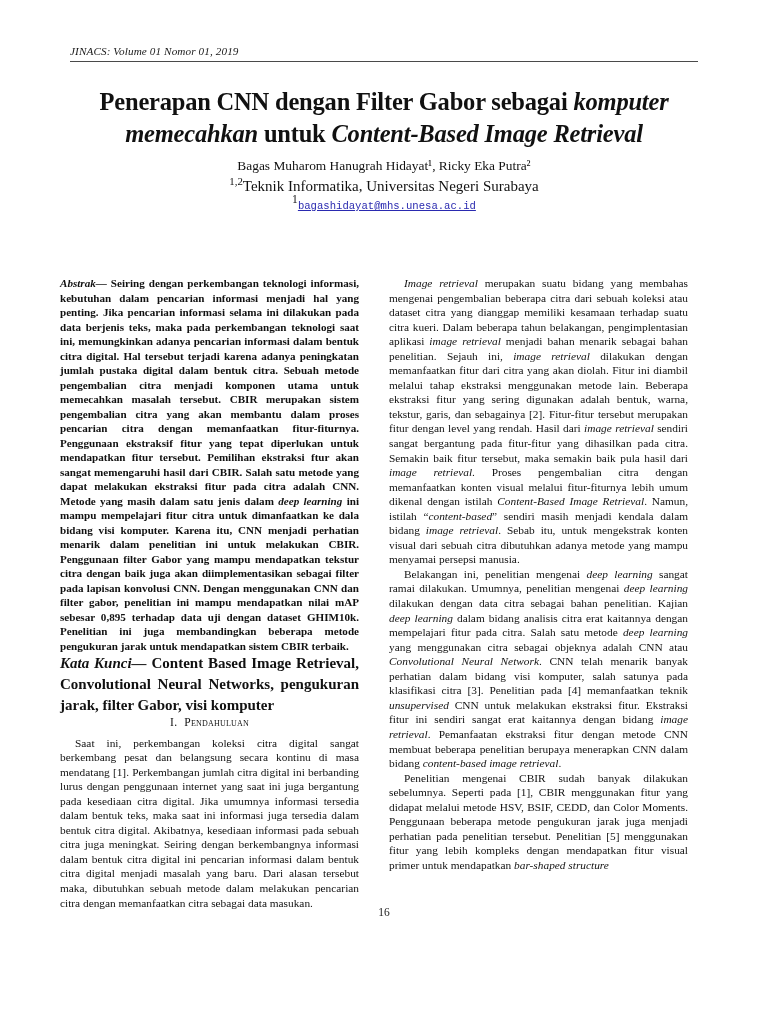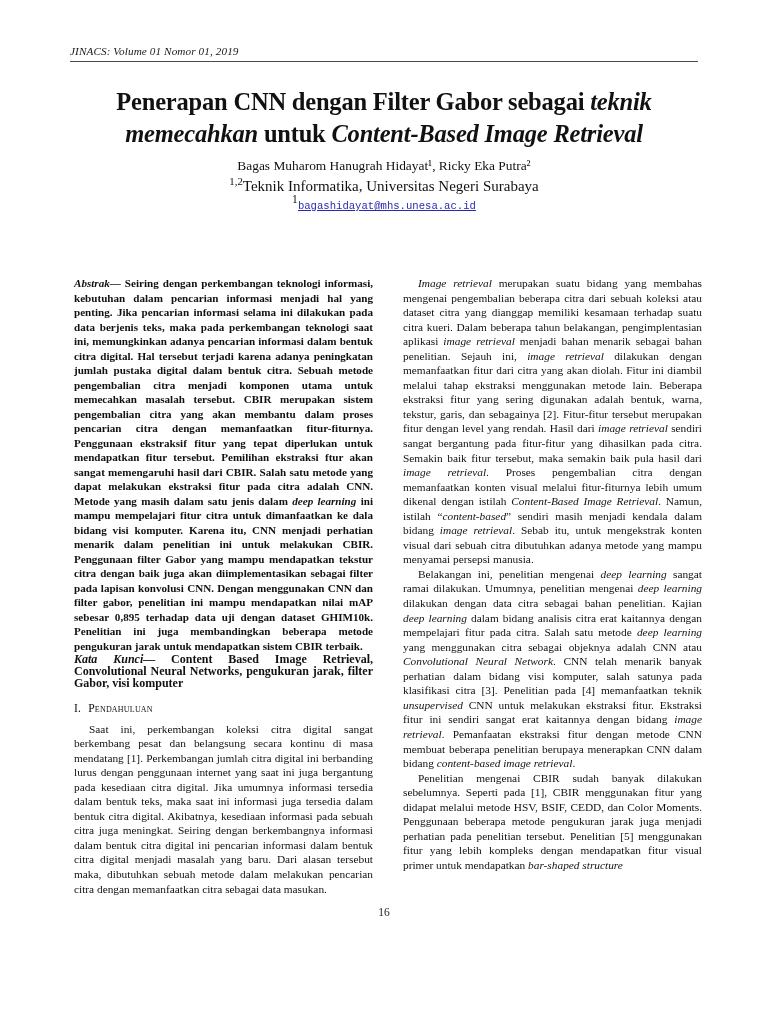--- a/index.html
+++ b/index.html
@@ -93,21 +93,21 @@
   }
   .sup-pre {
     font-size: 0.72em;
     vertical-align: super;
     line-height: 0;
   }
 
   
   .columns {
     position: absolute;
-    left: 74px;
+    left: 60px;
     top: 276px;
     width: 628px;
     height: 645px;
     display: flex;
     gap: 30px;
   }
   .col {
     width: 301px;
     font-size: 11.35px;
     line-height: 14.55px;
@@ -126,29 +126,30 @@
     font-size: 11.1px;
     line-height: 14.5px;
     text-align: justify;
   }
   .abstract .lead {
     font-style: italic;
   }
   .abstract .it { font-style: italic; font-weight: bold; }
   .keywords {
     font-weight: bold;
-    font-size: 12px;
-    line-height: 12px;
+    font-size: 15px;
+    line-height: 21px;
     text-align: justify;
     margin-top: 12px;
   }
   .keywords .lead { font-style: italic; }
 
   .section-head {
-    margin-top: 13px;
+    text-align: center;
+    margin-top: 0;
     margin-bottom: 5px;
     font-size: 11.6px;
     letter-spacing: 0.2px;
   }
   .section-head .num { margin-right: 7px; }
   .smallcaps {
     font-variant: small-caps;
   }
 
   .it { font-style: italic; }
@@ -172,21 +173,21 @@
   <div class="running-head">
     <div class="rh-row">
       <span class="rh-left">JINACS: Volume 01 Nomor 01, 2019</span>
       <span class="rh-right" style="visibility:hidden;">&nbsp;</span>
     </div>
     <div class="rule"></div>
   </div>
 
   <div class="title-block">
     <div class="title">
-      <span>Penerapan CNN dengan Filter Gabor sebagai </span><span class="it">teknik</span>
+      <span>Penerapan CNN dengan Filter Gabor sebagai </span><span class="it">komputer</span>
       <span class="it">memecahkan</span><span> untuk </span><span class="it">Content-Based Image Retrieval</span>
     </div>
   </div>
 
   <div class="authors">
     <div class="author-line">Bagas Muharom Hanugrah Hidayat¹, Ricky Eka Putra²</div>
     <div class="affil"><span class="sup-pre">1,2</span><span>Teknik Informatika,  Universitas Negeri Surabaya</span></div>
     <div><span class="sup-pre">1</span><a class="email" href="#">bagashidayat@mhs.unesa.ac.id</a></div>
   </div>
 

